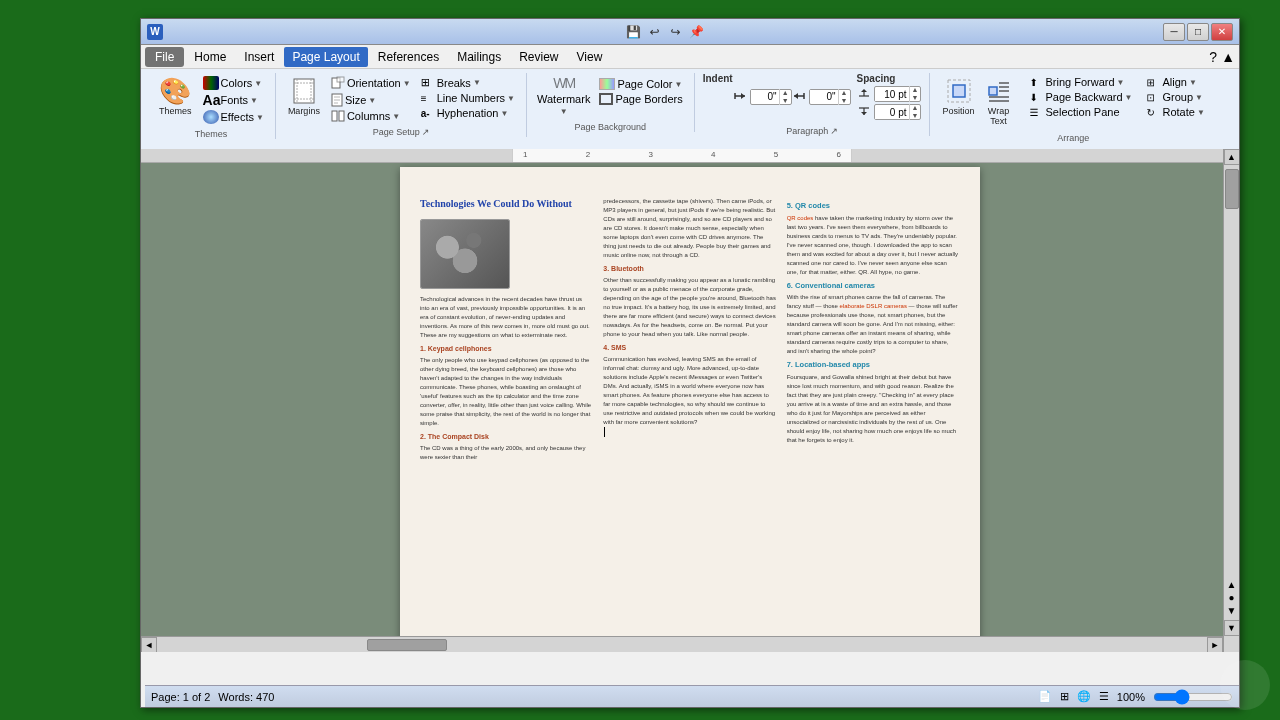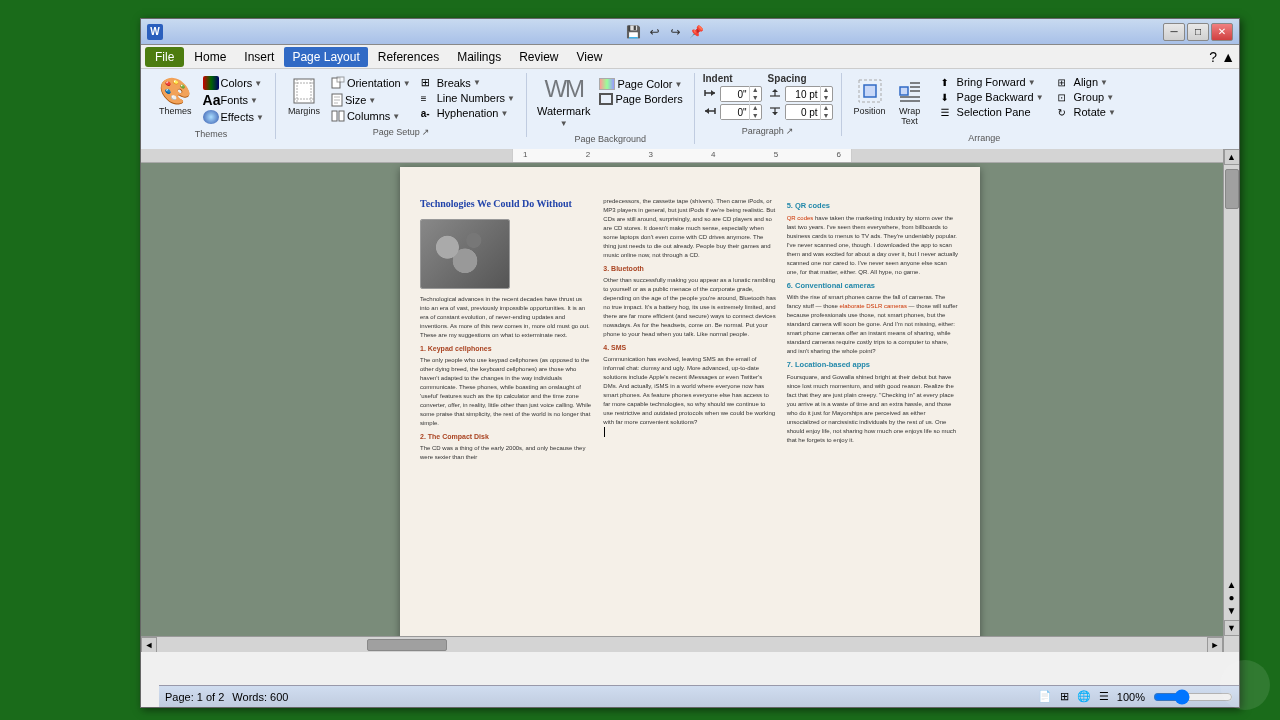--- a/index.html
+++ b/index.html
@@ -88,21 +88,21 @@
       border-radius: 2px;
       height: 20px;
       display: flex;
       align-items: center;
     }
     .menu-item:hover, .menu-item.active {
       background: #316ac5;
       color: white;
     }
     .menu-item.file-btn {
-      background: #4d7c0f;
+      background: #737373;
       color: white;
       border-radius: 3px;
       padding: 2px 10px;
     }
     .qat-btn {
       width: 18px;
       height: 18px;
       display: flex;
       align-items: center;
       justify-content: center;
@@ -332,21 +332,21 @@
       color: #aa4422;
       font-weight: bold;
       margin: 4px 0 2px 0;
     }
     .section-heading.teal { color: #2288aa; font-size: 7.5px; }
 
     
     .status-bar {
       position: absolute;
       bottom: 0;
-      left: 18px;
+      left: 4px;
       right: 0;
       height: 22px;
       background: linear-gradient(to bottom, #d0ddf0, #c0ccdf);
       border-top: 1px solid #99a;
       display: flex;
       align-items: center;
       padding: 0 6px;
       font-size: 11px;
       gap: 8px;
     }
@@ -491,21 +491,21 @@
       </div>
       <div class="ribbon-group-label" style="display:flex;align-items:center;justify-content:center;gap:2px;">
         Page Setup
         <span style="font-size:9px;cursor:pointer;">↗</span>
       </div>
     </div>
 
     <div class="ribbon-group" style="min-width:120px;">
       <div class="ribbon-group-content">
         <div class="ribbon-btn-small" style="flex-direction:column;align-items:center;padding:2px;">
-          <div style="font-size:24px;opacity:0.5;letter-spacing:-2px;">WM</div>
+          <div style="font-size:14px;opacity:0.5;letter-spacing:-2px;">WM</div>
           <span>Watermark</span>
           <span class="arrow">▼</span>
         </div>
         <div class="ribbon-col" style="margin-top:4px;">
           <div class="ribbon-btn-small">
             <div style="width:16px;height:12px;background:linear-gradient(to right,#f99,#9f9,#99f);border:1px solid #aaa;"></div>
             <span>Page Color</span>
             <span class="arrow">▼</span>
           </div>
           <div class="ribbon-btn-small">
@@ -514,21 +514,21 @@
           </div>
         </div>
       </div>
       <div class="ribbon-group-label">Page Background</div>
     </div>
 
     <div class="ribbon-group" style="min-width:140px;">
       <div class="ribbon-group-content" style="flex-direction:column;gap:2px;">
         <div style="display:flex;gap:6px;">
 
-          <div style="display:flex;flex-direction:column;">
+          <div style="display:flex;flex-direction:row;">
             <div style="font-size:10px;font-weight:600;color:#333;margin-bottom:2px;">Indent</div>
             <div class="is-row">
               <span class="is-label">
                 <svg width="14" height="10" viewBox="0 0 14 10">
                     <line x1="2" y1="5" x2="12" y2="5" stroke="#333" stroke-width="1.5"></line>
                     <polygon points="8,2 12,5 8,8" fill="#333"></polygon>
                     <line x1="2" y1="2" x2="2" y2="8" stroke="#333" stroke-width="1.5"></line>
                   </svg>
               </span>
               <div class="spinbox">
@@ -741,21 +741,21 @@
       <div style="flex:1;height:12px;background:#d4d4d4;position:relative;">
         <div style="width:80px;height:12px;background:#a0a0a0;border:1px solid #888;border-radius:2px;margin-left:20%;"></div>
       </div>
       <div class="scroll-arrow" style="width:16px;height:16px;border:1px solid #999;display:flex;align-items:center;justify-content:center;font-size:9px;cursor:pointer;">►</div>
     </div>
 
   </div>
 
   <div class="status-bar">
     <span>Page: 1 of 2</span>
-    <span>Words: 600</span>
+    <span>Words: 470</span>
     <span style="margin-left:auto;display:flex;gap:8px;align-items:center;">
       <span style="cursor:pointer;">📄</span>
       <span style="cursor:pointer;">⊞</span>
       <span style="cursor:pointer;">🌐</span>
       <span style="cursor:pointer;">☰</span>
       <span>100%</span>
       <input type="range" min="50" max="200" value="100" style="width: 80px;">
     </span>
   </div>
 

